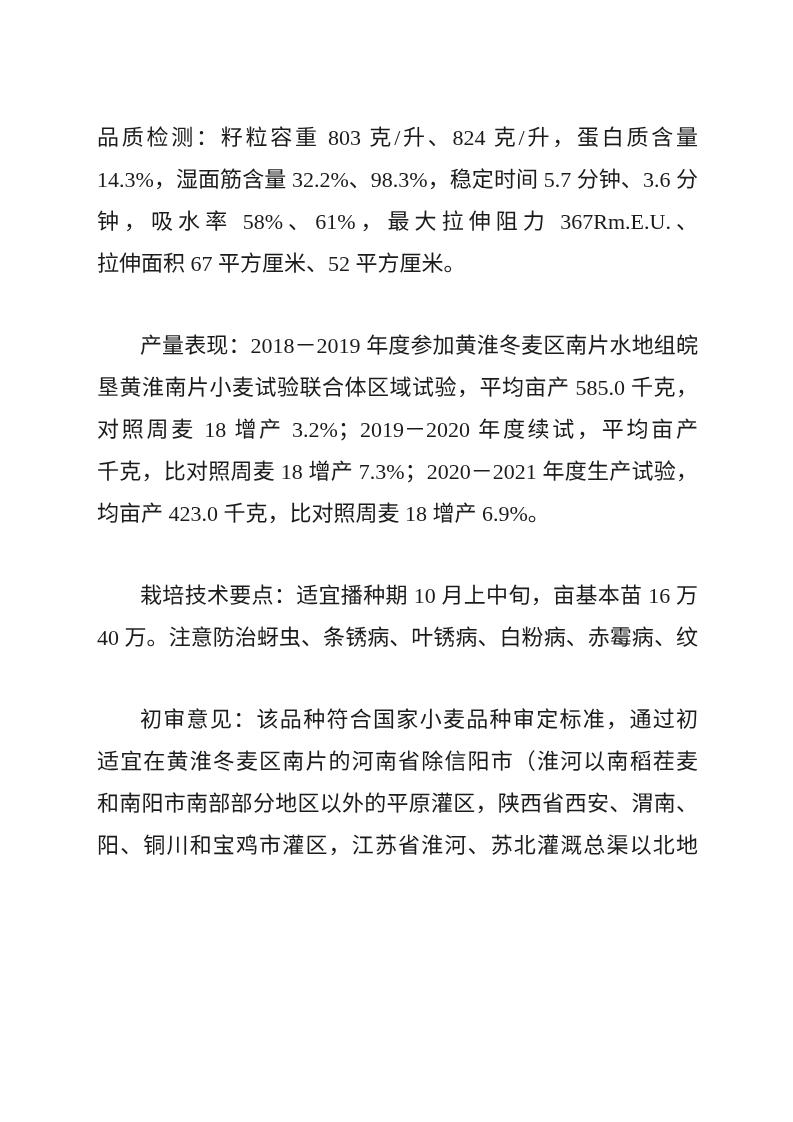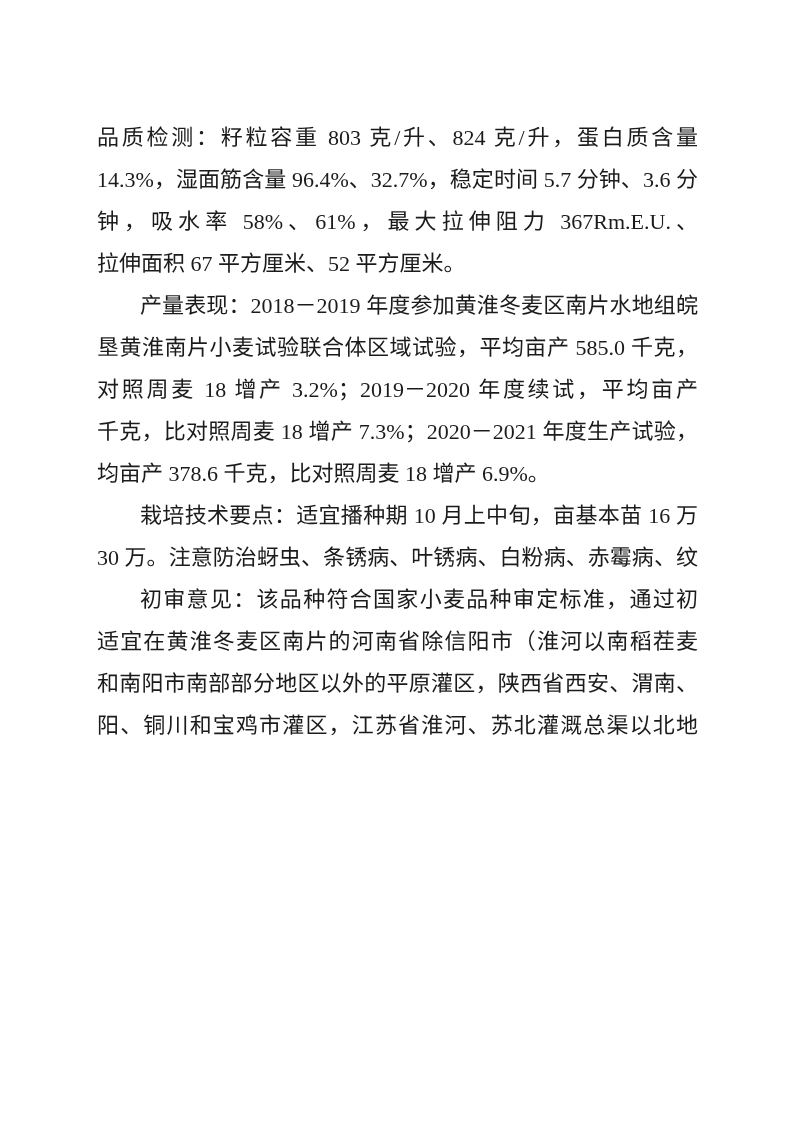--- a/index.html
+++ b/index.html
@@ -29,50 +29,51 @@
   .line {
     font-size: 22px;
     line-height: 42px;
     height: 42px;
     text-align: justify;
     text-align-last: justify;
     overflow: hidden;
   }
   .line.indent {
     text-indent: 43px;
+    margin-top: 40px;
   }
   .line.para-end {
     text-align: right;
     text-align-last: left;
   }
 </style>
 </head>
 <body>
 
 <div class="page">
   <div class="content">
 
     <div class="paragraph">
       <div class="line">品质检测：籽粒容重 803 克/升、824 克/升，蛋白质含量 14.0%、</div>
-      <div class="line">14.3%，湿面筋含量 96.4%、32.7%，稳定时间 5.7 分钟、3.6 分</div>
+      <div class="line">14.3%，湿面筋含量 32.2%、98.3%，稳定时间 5.7 分钟、3.6 分</div>
       <div class="line">钟，吸水率 58%、61%，最大拉伸阻力 367Rm.E.U.、247Rm.E.U.，</div>
       <div class="line para-end">拉伸面积 67 平方厘米、52 平方厘米。</div>
     </div>
 
     <div class="paragraph">
       <div class="line indent">产量表现：2018－2019 年度参加黄淮冬麦区南片水地组皖</div>
       <div class="line">垦黄淮南片小麦试验联合体区域试验，平均亩产 585.0 千克，比</div>
       <div class="line">对照周麦 18 增产 3.2%；2019－2020 年度续试，平均亩产 572.8</div>
       <div class="line">千克，比对照周麦 18 增产 7.3%；2020－2021 年度生产试验，平</div>
-      <div class="line para-end">均亩产 378.6 千克，比对照周麦 18 增产 6.9%。</div>
+      <div class="line para-end">均亩产 423.0 千克，比对照周麦 18 增产 6.9%。</div>
     </div>
 
     <div class="paragraph">
       <div class="line indent">栽培技术要点：适宜播种期 10 月上中旬，亩基本苗 16 万—</div>
-      <div class="line">30 万。注意防治蚜虫、条锈病、叶锈病、白粉病、赤霉病、纹</div>
+      <div class="line">40 万。注意防治蚜虫、条锈病、叶锈病、白粉病、赤霉病、纹</div>
     </div>
 
     <div class="paragraph">
       <div class="line indent">初审意见：该品种符合国家小麦品种审定标准，通过初审。</div>
       <div class="line">适宜在黄淮冬麦区南片的河南省除信阳市（淮河以南稻茬麦区）</div>
       <div class="line">和南阳市南部部分地区以外的平原灌区，陕西省西安、渭南、咸</div>
       <div class="line">阳、铜川和宝鸡市灌区，江苏省淮河、苏北灌溉总渠以北地区，</div>
     </div>
 
   </div>

